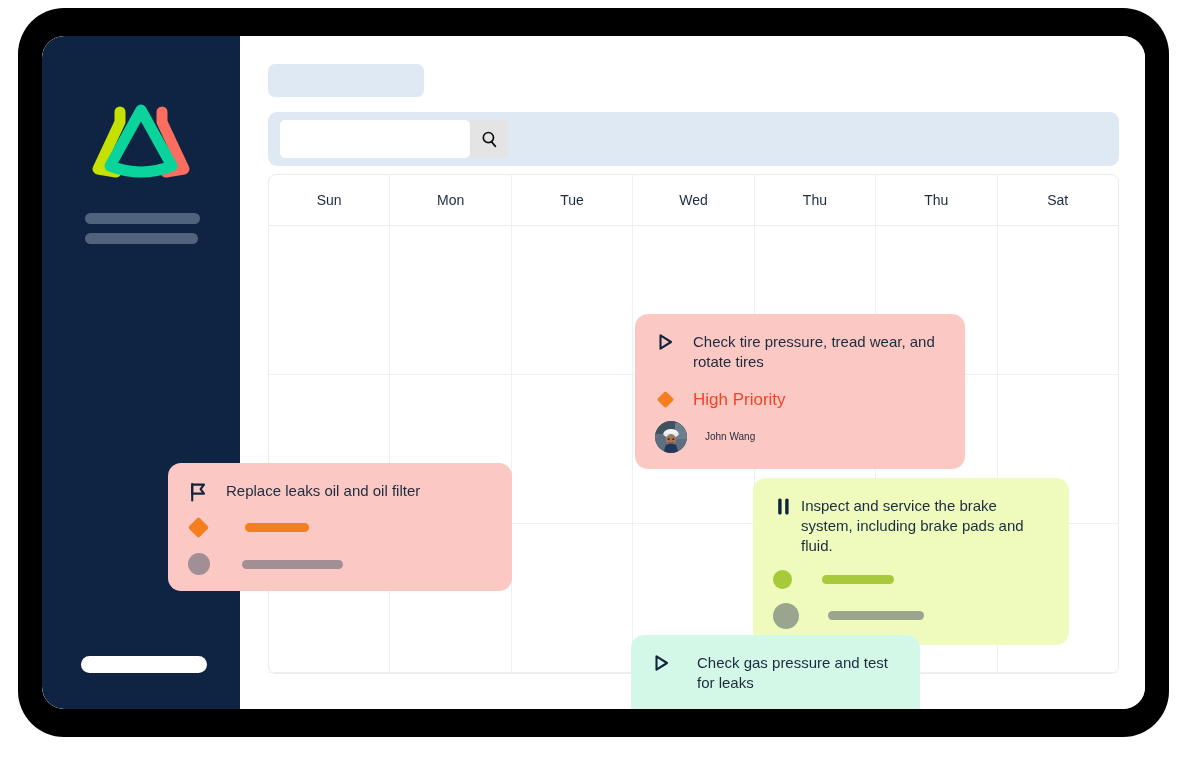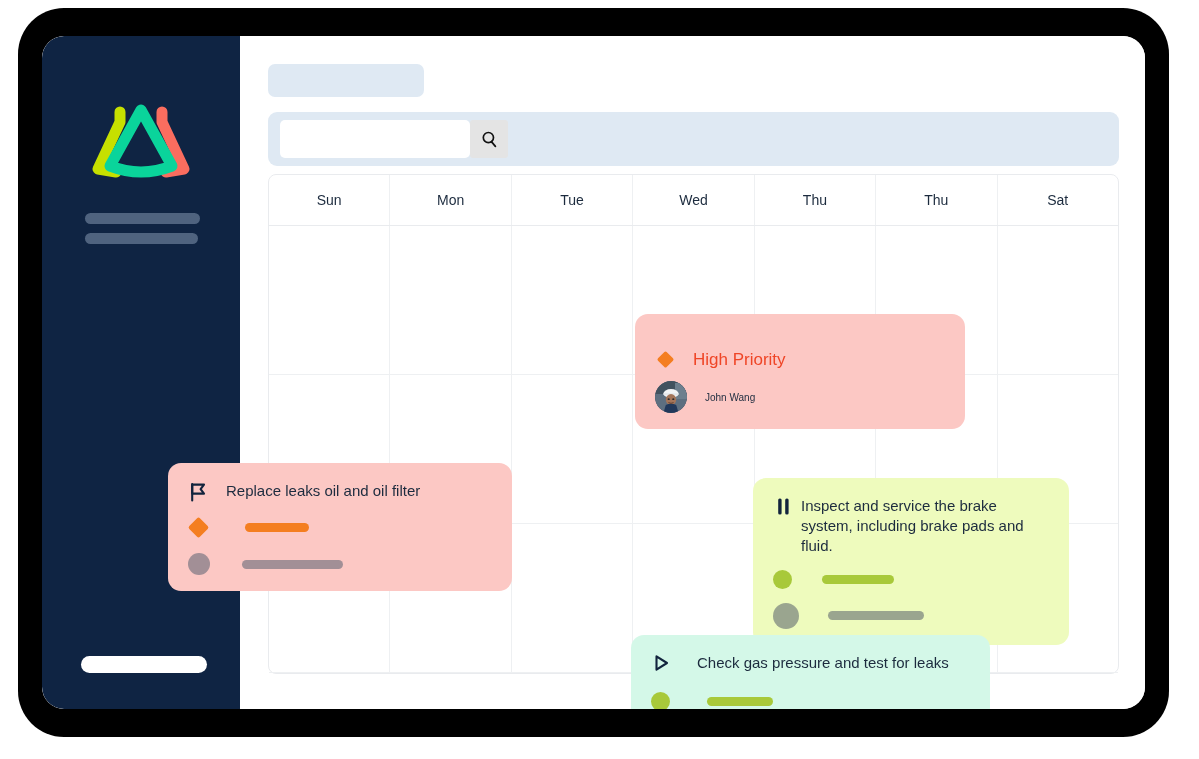--- a/index.html
+++ b/index.html
@@ -250,21 +250,21 @@
     width: 15px; height: 15px; background: #f47e20;
     transform: rotate(45deg); border-radius: 2px; flex: 0 0 auto;
     margin-left: 3px;
   }
   .skel-bar { height: 9px; border-radius: 5px; }
 
   
   #event-tire  { left: 366px; top: 88px;  width: 330px; }
   #event-oil   { left: -101px; top: 237px; width: 344px; }
   #event-brake { left: 484px; top: 252px; width: 316px; }
-  #event-gas   { left: 362px; top: 409px; width: 359px; }
+  #event-gas   { left: 362px; top: 409px; width: 289px; }
 
   .ev-pink  { background: #fcc8c4; }
   .ev-lime  { background: #eefbbd; }
   .ev-mint  { background: #d4f8e8; }
 
   .z-top { z-index: 5; }
 </style>
 </head>
 <body>
 
@@ -344,20 +344,28 @@
             <div class="cal-cell"></div>
             <div class="cal-cell"></div>
             <div class="cal-cell"></div>
             <div class="cal-cell"></div>
             <div class="cal-cell"></div>
             <div class="cal-cell"></div>
             <div class="cal-cell"></div>
           </div>
 
           <div id="event-tire" class="event ev-pink">
+            <div class="event-head">
+              <span class="event-icon">
+                <svg width="17" height="18" viewBox="0 0 17 18">
+                  <path d="M3.5 2.4 L14 9 L3.5 15.6 Z" stroke="#12243d" stroke-width="2.1" stroke-linejoin="round" fill="none"></path>
+                </svg>
+              </span>
+              <span class="event-title">Check tire pressure, tread wear, and rotate tires</span>
+            </div>
             <div class="event-meta priority-row">
               <span class="event-icon">
                 <svg width="19" height="19" viewBox="0 0 19 19">
                   <rect x="3.4" y="3.4" width="12.2" height="12.2" rx="1.6" fill="#f47e20" transform="rotate(45 9.5 9.5)"></rect>
                 </svg>
               </span>
               <span class="priority-label">High Priority</span>
             </div>
             <div class="event-meta assignee-row">
               <span class="avatar">

